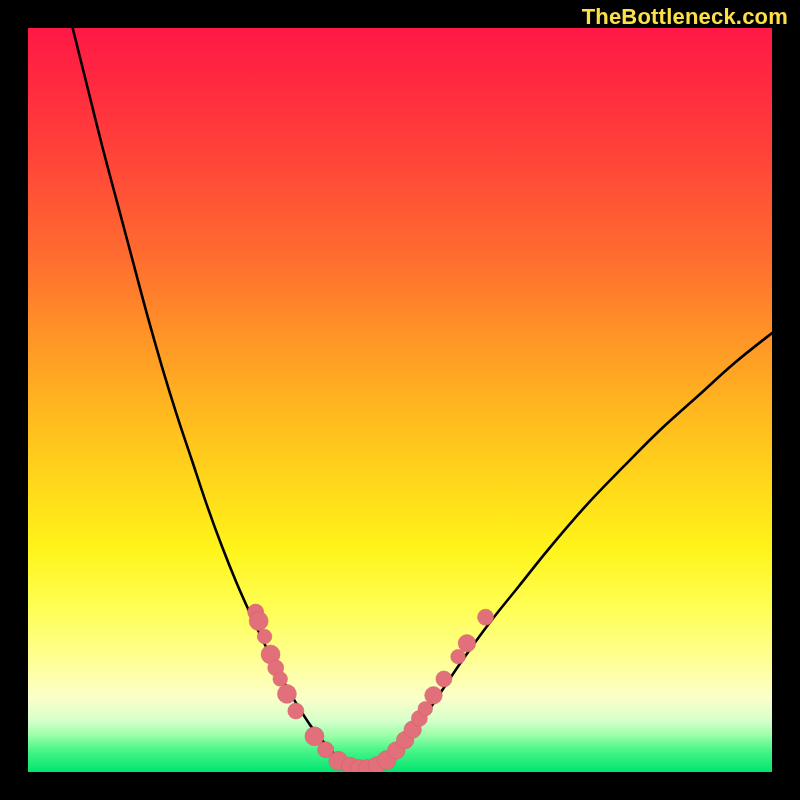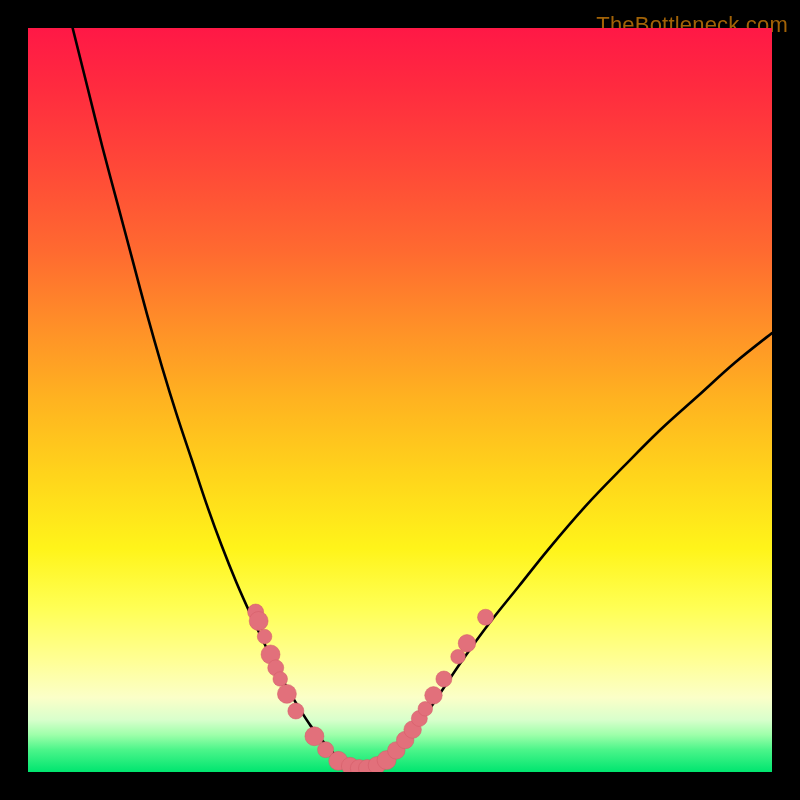--- a/index.html
+++ b/index.html
@@ -42,25 +42,25 @@
       #ffff95 85%,
       #fbffc8 90%,
       #d8ffcc 93%,
       #9effaa 95%,
       #4cf58a 97%,
       #00e56f 100%
     );
   }
   .watermark {
     position: absolute;
-    top: 12px;
+    top: 4px;
     right: 12px;
-    color: #a16207;
+    color: #fde047;
     font-size: 22px;
-    font-weight: 400;
+    font-weight: 700;
     letter-spacing: 0.2px;
     user-select: none;
   }
   svg.curves {
     position: absolute;
     left: 0; top: 0;
     width: 744px;
     height: 744px;
   }
 </style>

